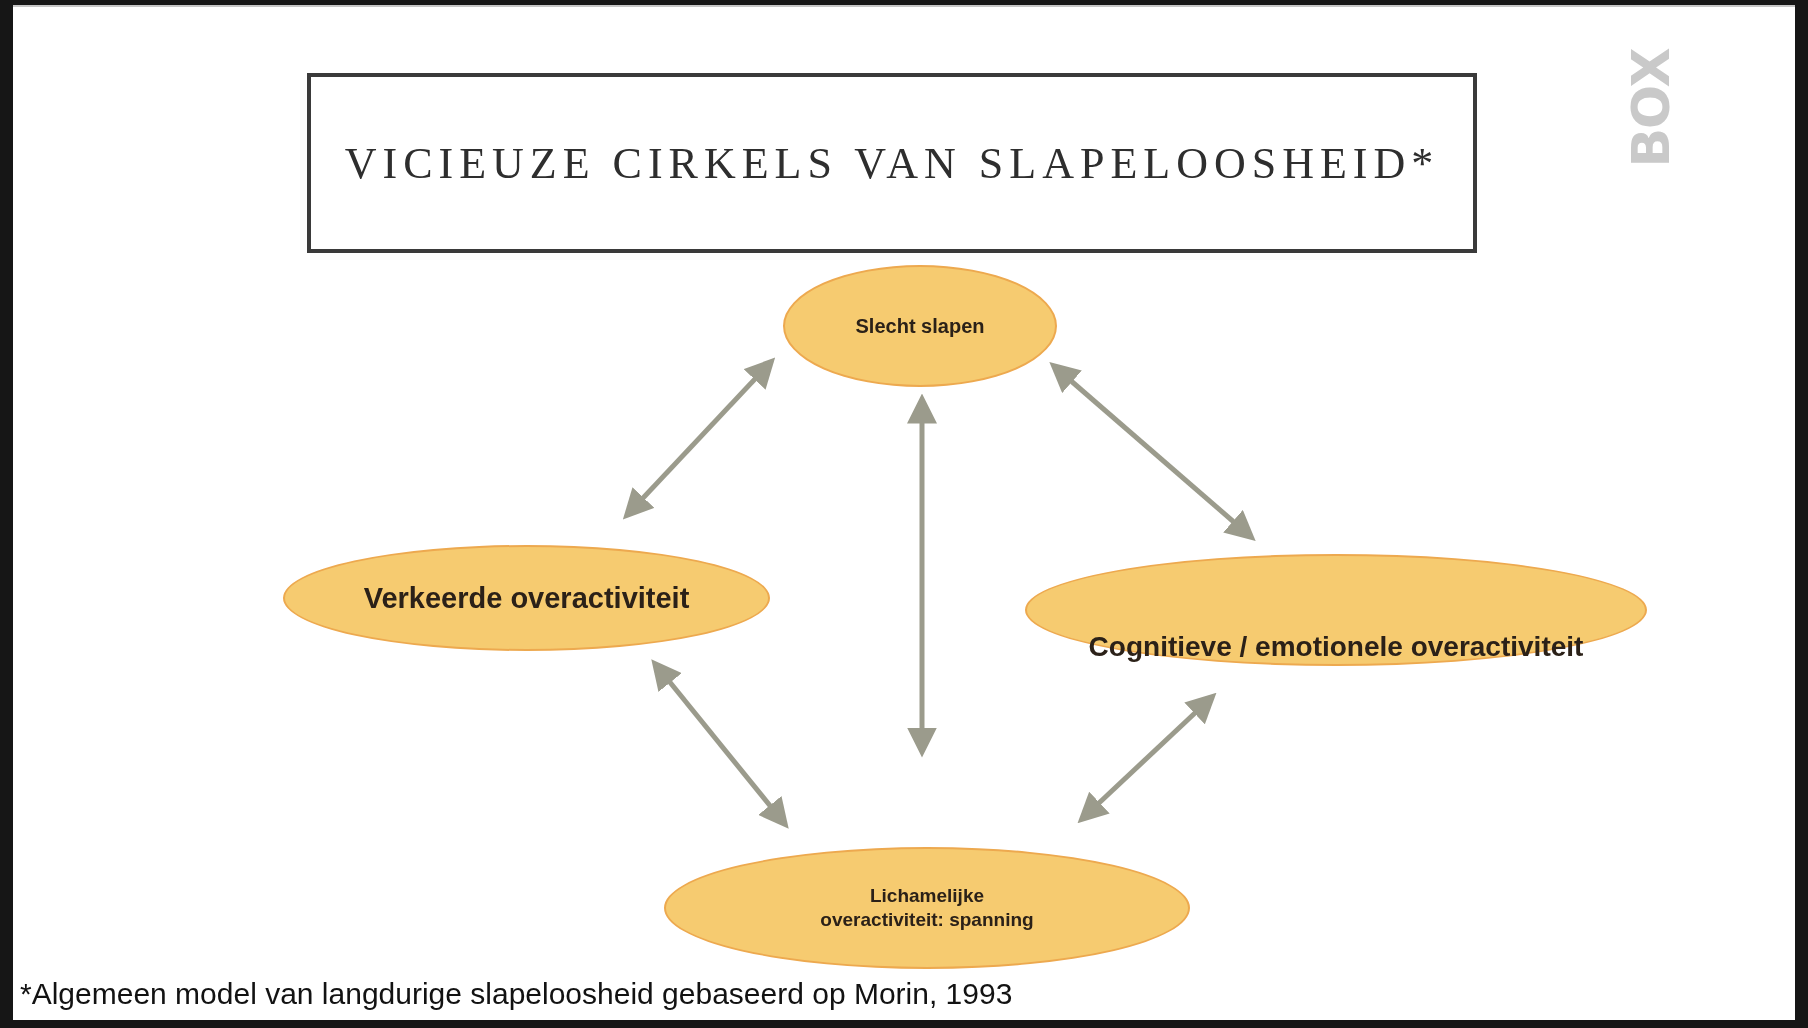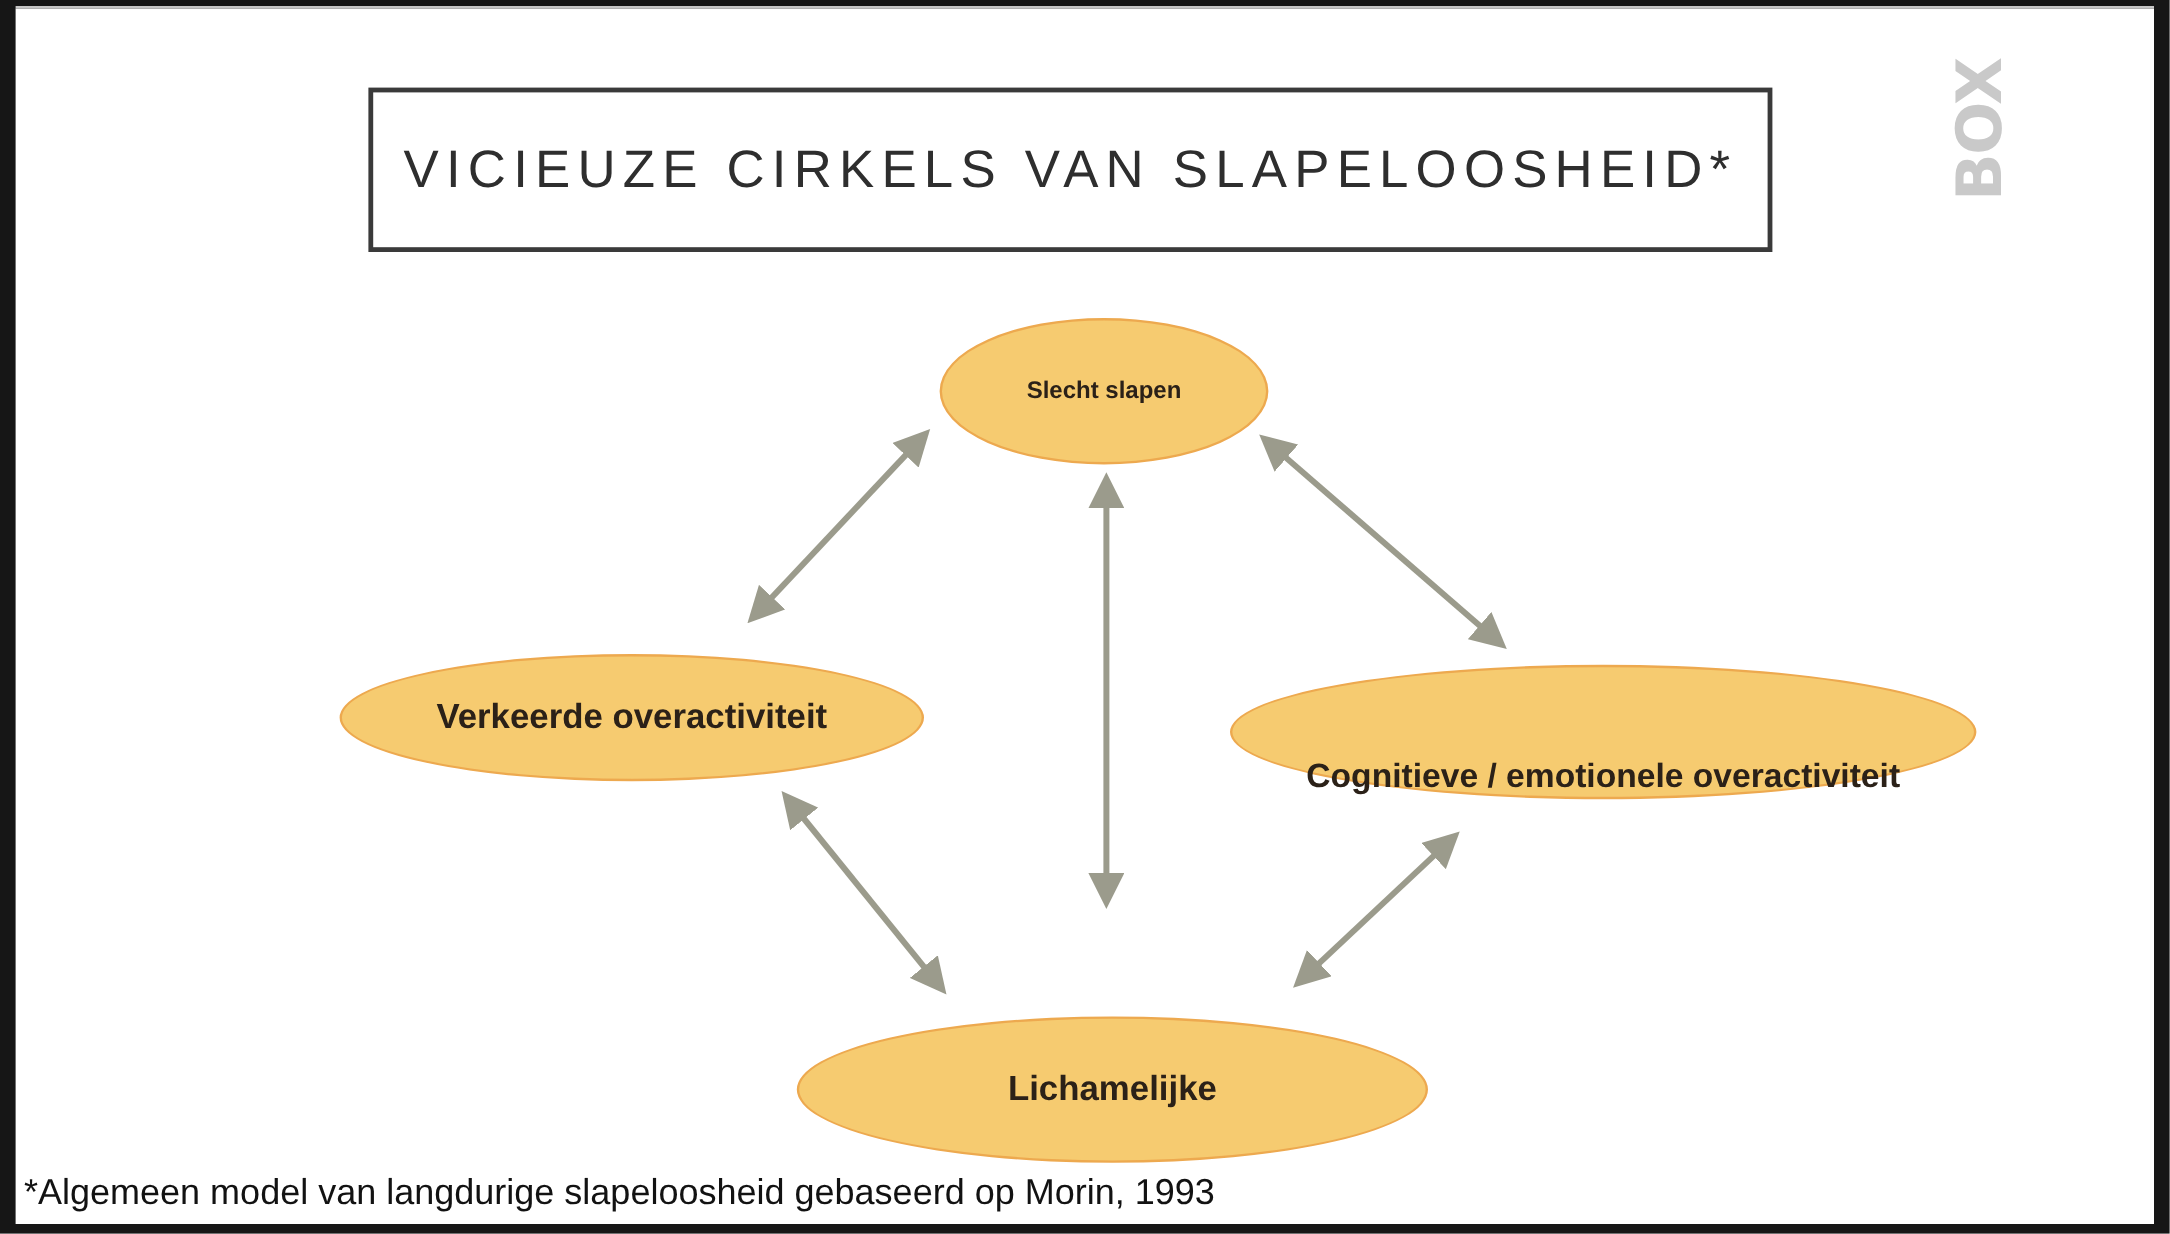--- a/index.html
+++ b/index.html
@@ -27,24 +27,24 @@
     background:var(--slide-bg);
   }
   .top-hairline{
     position:absolute;
     left:13px; right:13px; top:5px; height:2px;
     background:#c6c6c6;
   }
   .title-box{
     position:absolute;
     left:307px; top:73px;
-    width:1170px; height:137px;
+    width:1170px; height:180px;
     border:4px solid var(--title-border);
     background:#ffffff;
-    display:flex; align-items:center; justify-content:center;
+    display:flex; align-items:center; justify-content:center;font-family:Liberation Serif, serif;
   }
   .title-box .title{
     font-size:44px;
     letter-spacing:6px;
     font-weight:400;
     color:var(--title-color);
     white-space:nowrap;
   }
   .box-logo{
     position:absolute;
@@ -70,21 +70,21 @@
     display:flex; flex-direction:column;
     align-items:center; justify-content:center;
     text-align:center;
     color:var(--node-text);
     font-weight:700;
     line-height:1.25;
   }
   .node-slecht{ left:783px; top:265px; width:274px; height:122px; font-size:20px; }
   .node-verkeerde{ left:283px; top:545px; width:487px; height:106px; font-size:29px; }
   .node-cognitieve{ left:1025px; top:554px; width:622px; height:112px; font-size:28px;justify-content:flex-end; }
-  .node-lichamelijke{ left:664px; top:847px; width:526px; height:122px; font-size:29px; }
+  .node-lichamelijke{ left:664px; top:847px; width:526px; height:122px; font-size:19px; }
   .arrows{
     position:absolute; left:0; top:0;
     width:1808px; height:1028px;
     pointer-events:none;
   }
   .footnote{
     position:absolute;
     left:20px; top:977px;
     font-size:30px;
     font-weight:400;
@@ -128,15 +128,16 @@
 <div class="node node-verkeerde">
   <span>Verkeerde overactiviteit</span>
 </div>
 
 <div class="node node-cognitieve">
   <span>Cognitieve / emotionele overactiviteit</span>
 </div>
 
 <div class="node node-lichamelijke">
   <span>Lichamelijke</span>
+  <span>overactiviteit: spanning</span>
 </div>
 
 <div class="footnote">*Algemeen model van langdurige slapeloosheid gebaseerd op Morin, 1993</div>
 
 </body></html>

